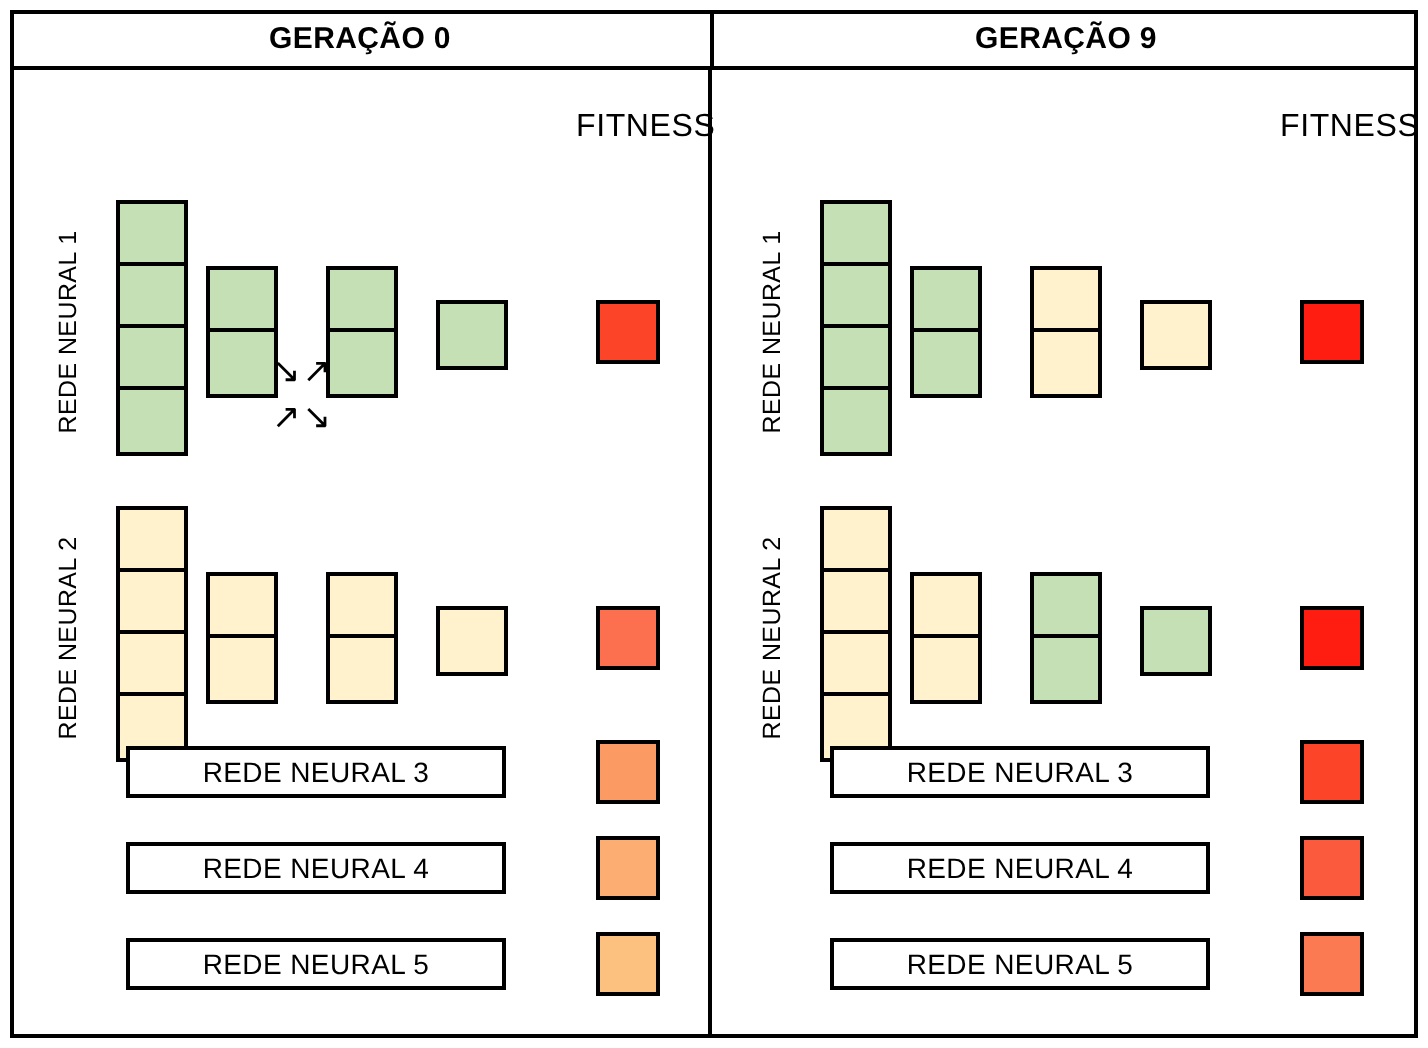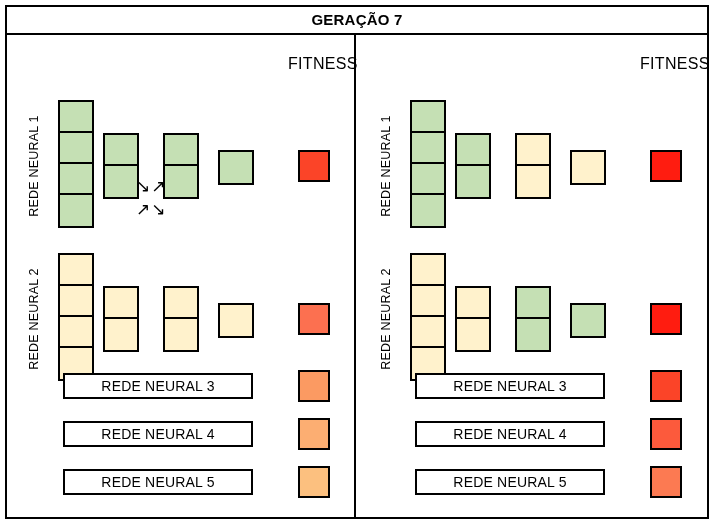--- a/index.html
+++ b/index.html
@@ -105,21 +105,22 @@
   }
 </style>
 </head>
 <body>
 
 <div id="root">
 
   <div class="frame"></div>
 
   <div class="hdr-row">
-    <div class="hdr-cell">GERAÇÃO 7</div>
+    <div class="hdr-cell left">GERAÇÃO 0</div>
+    <div class="hdr-cell">GERAÇÃO 9</div>
   </div>
 
   <div class="vdiv"></div>
 
   <div class="panel gen0" id="panel-gen0">
       <div class="fitness-title" style="left: 283px; top: 20px;">FITNESS</div>
       <div class="vlabel" style="left: 22px; top: 196px;">REDE NEURAL 1</div>
       <div class="col" style="left: 53px; top: 65px;">
         <div class="cell" style="background: rgb(197, 224, 180);"></div>
         <div class="cell" style="background: rgb(197, 224, 180);"></div>

